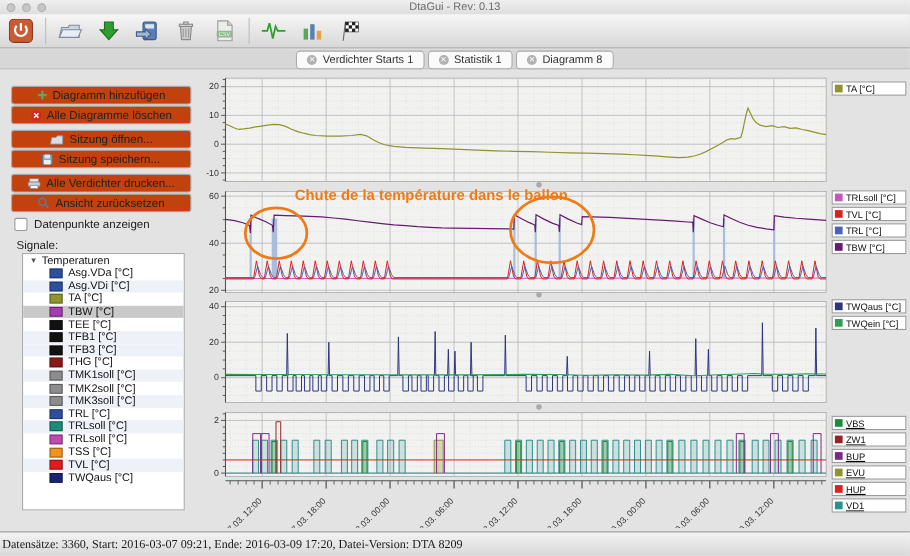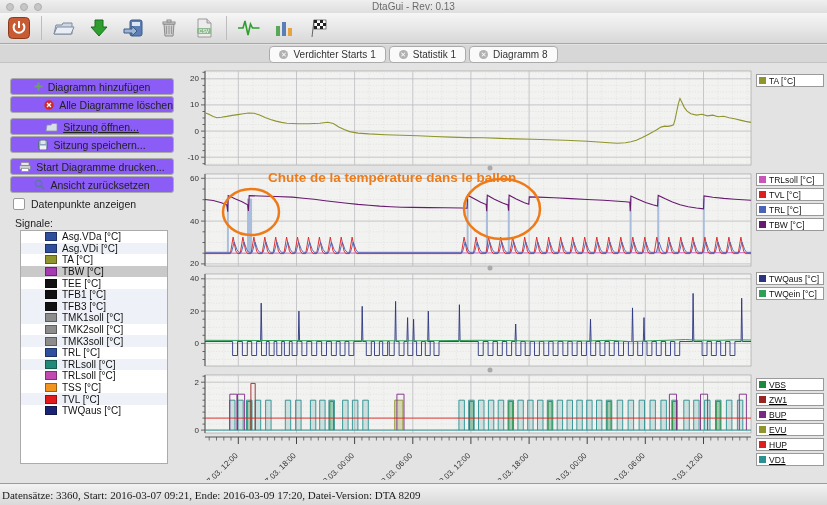--- a/index.html
+++ b/index.html
@@ -17,21 +17,21 @@
   .tbtn{width:26px;height:26px;display:flex;align-items:center;justify-content:center;}
   .tsep{width:1px;height:24px;background:#bdbdbd;}
   .tabrow{position:absolute;top:45px;left:0;right:0;height:18px;background:#d7d7d7;
     border-bottom:1px solid #c3c3c3;display:flex;justify-content:center;gap:3px;
     padding-top:1px;box-sizing:border-box;}
   .tab{background:#fafafa;border:1px solid #ababab;border-radius:4px;font-size:10px;
     color:#333;display:flex;align-items:center;gap:5px;padding:0 9px;height:15px;}
   .tabx{width:9px;height:9px;border-radius:50%;background:#b1b1b1;color:#fff;
     font-size:7px;line-height:9px;text-align:center;flex:0 0 auto;}
   .sidebar{position:absolute;left:8px;top:78px;width:170px;height:400px;}
-  .sbtn{position:absolute;left:2px;width:162px;height:15px;background:#8b5cf6;
+  .sbtn{position:absolute;left:2px;width:162px;height:15px;background:#c2410c;
     border:1px solid #ababab;border-radius:3px;font-size:10.5px;color:#222;
     display:flex;align-items:center;justify-content:center;gap:5px;box-sizing:content-box;}
   .cbrow{position:absolute;top:120px;left:5px;display:flex;gap:6px;font-size:10.5px;
     color:#222;}
   .cbox{width:10px;height:10px;background:#fff;border:1px solid #9a9a9a;border-radius:2px;}
   .siglabel{position:absolute;top:139px;left:7px;font-size:10.5px;color:#222;}
   .siglist{position:absolute;top:152px;left:12px;width:146px;height:232px;background:#fff;
     border:1px solid #ababab;overflow:hidden;}
   .sigrow{height:11.6px;display:flex;align-items:center;font-size:10px;color:#111;
     gap:5px;padding-left:24px;}
@@ -150,20 +150,24 @@
       </div>
     </div>
 
   <div class="sidebar" id="sidebar">
     <div class="cbrow">
       <span class="cbox"></span>
       <span>Datenpunkte anzeigen</span>
     </div>
     <div class="siglabel">Signale:</div>
     <div class="siglist" id="siglist">
+      <div class="sigroot">
+        <span class="tri">▼</span>
+        <span>Temperaturen</span>
+      </div>
     <div class="sigrow">
           <span class="swatch" style="background: rgb(45, 79, 158);"></span>
           <span>Asg.VDa [°C]</span>
         </div>
         <div class="sigrow alt">
           <span class="swatch" style="background: rgb(45, 79, 158);"></span>
           <span>Asg.VDi [°C]</span>
         </div>
         <div class="sigrow">
           <span class="swatch" style="background: rgb(143, 148, 44);"></span>
@@ -177,20 +181,24 @@
           <span class="swatch" style="background: rgb(17, 17, 17);"></span>
           <span>TEE [°C]</span>
         </div>
         <div class="sigrow alt">
           <span class="swatch" style="background: rgb(17, 17, 17);"></span>
           <span>TFB1 [°C]</span>
         </div>
         <div class="sigrow alt">
           <span class="swatch" style="background: rgb(17, 17, 17);"></span>
           <span>TFB3 [°C]</span>
+        </div>
+        <div class="sigrow">
+          <span class="swatch" style="background: rgb(138, 26, 26);"></span>
+          <span>THG [°C]</span>
         </div>
         <div class="sigrow alt">
           <span class="swatch" style="background: rgb(140, 140, 140);"></span>
           <span>TMK1soll [°C]</span>
         </div>
         <div class="sigrow">
           <span class="swatch" style="background: rgb(140, 140, 140);"></span>
           <span>TMK2soll [°C]</span>
         </div>
         <div class="sigrow alt">
@@ -223,30 +231,30 @@
         </div>
       </div>
   <div class="sbtn" style="top: 0px;">
         <span style="display: flex;">
           <svg width="9" height="9">
             <path d="M4.5 0.5 v8 M0.5 4.5 h8" stroke="#6f9f6f" stroke-width="2"></path>
           </svg>
         </span>
         <span>Diagramm hinzufügen</span>
       </div>
-      <div class="sbtn" style="top: 18px; justify-content: flex-end;">
+      <div class="sbtn" style="top: 18px;">
         <span style="display: flex;">
           <svg width="10" height="10">
             <circle cx="5" cy="5" r="4.7" fill="#cf2a27"></circle>
             <path d="M3 3 L7 7 M7 3 L3 7" stroke="#fff" stroke-width="1.3"></path>
           </svg>
         </span>
         <span>Alle Diagramme löschen</span>
       </div>
-      <div class="sbtn" style="top: 40px; text-decoration: underline;">
+      <div class="sbtn" style="top: 40px;">
         <span style="display: flex;">
           <svg width="13" height="10">
             <path d="M1 9 L2 3 h4 l1 -1.5 h5 V9 Z" fill="#d7dee8" stroke="#8a96a6" stroke-width="0.8"></path>
           </svg>
         </span>
         <span>Sitzung öffnen...</span>
       </div>
       <div class="sbtn" style="top: 58px;">
         <span style="display: flex;">
           <svg width="10" height="10">
@@ -258,21 +266,21 @@
         <span>Sitzung speichern...</span>
       </div>
       <div class="sbtn" style="top: 80px;">
         <span style="display: flex;">
           <svg width="12" height="10">
             <rect x="2" y="0.5" width="8" height="3" fill="#e8e8e8" stroke="#8a8a8a" stroke-width="0.7"></rect>
             <rect x="0.5" y="3.5" width="11" height="4" rx="1" fill="#c9ced6" stroke="#7a7f88" stroke-width="0.7"></rect>
             <rect x="2.5" y="6.5" width="7" height="3" fill="#fff" stroke="#8a8a8a" stroke-width="0.7"></rect>
           </svg>
         </span>
-        <span>Start Diagramme drucken...</span>
+        <span>Alle Verdichter drucken...</span>
       </div>
       <div class="sbtn" style="top: 98px;">
         <span style="display: flex;">
           <svg width="11" height="11">
             <circle cx="4.5" cy="4.5" r="3.2" fill="none" stroke="#5a7a9a" stroke-width="1.3"></circle>
             <line x1="7" y1="7" x2="10" y2="10" stroke="#5a7a9a" stroke-width="1.6"></line>
           </svg>
         </span>
         <span>Ansicht zurücksetzen</span>
       </div>

